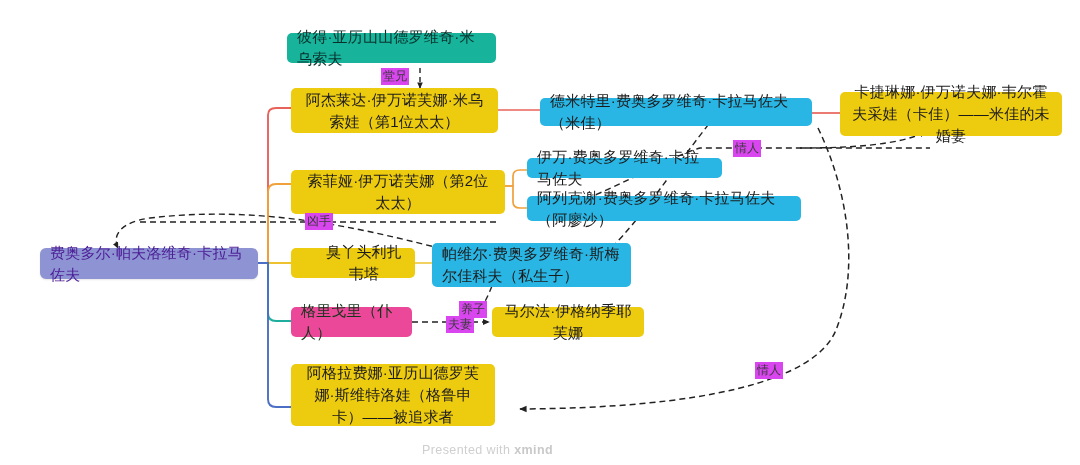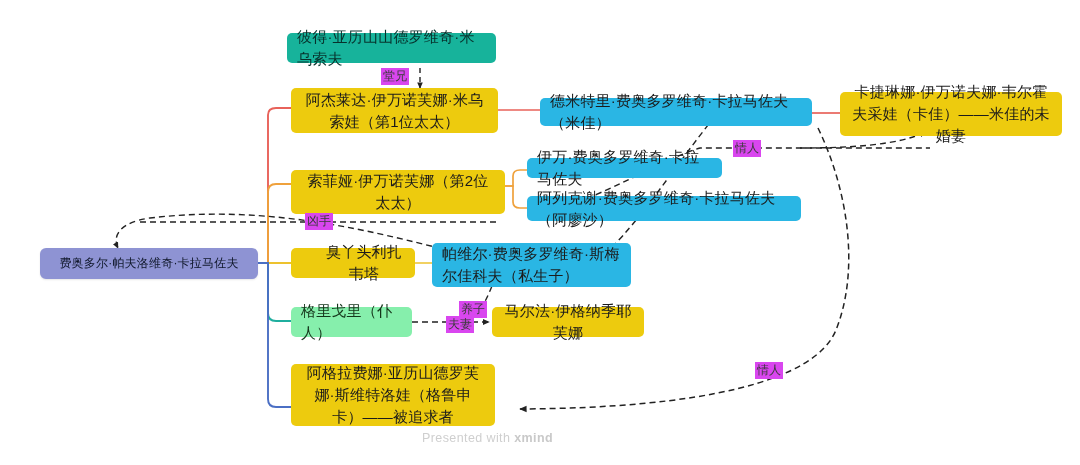--- a/index.html
+++ b/index.html
@@ -21,45 +21,45 @@
     font-size:15px;
     line-height:1.45;
     color:#1b1b1b;
     letter-spacing:0.2px;
     display:flex;
     align-items:center;
     z-index:5;
   }
   .node.center{
     background:#8e93d3;
-    color:#0f172a;
+    color:#4c1d95;
     border-radius:6px;
-    font-size:12px;
+    font-size:15px;
     box-shadow:0 1px 2px rgba(0,0,0,.10);
   }
   .node.yellow{background:#edcb0e;text-align:center;}
   .node.blue{background:#2ab6e4;}
   .node.teal{background:#17b39b;color:#07302b;}
-  .node.green{background:#86efac;color:#14351a;}
+  .node.green{background:#ec4899;color:#14351a;}
 
   .edge-label{
     position:absolute;
     font-size:12px;
     color:#3a3a3a;
     background:#d946ef;
     padding:0 2px;
     z-index:6;
     white-space:nowrap;
     font-family:"Liberation Sans","DejaVu Sans",sans-serif;
   }
 
   #footer{
     position:absolute;
     left:0;
-    bottom:20px;
+    bottom:8px;
     width:975px;
     text-align:center;
     font-size:12.5px;
     color:#cfcfcf;
     letter-spacing:.4px;
     z-index:8;
   }
   #footer .brand{font-weight:bold;color:#c9c9c9;}
 </style>
 </head>

